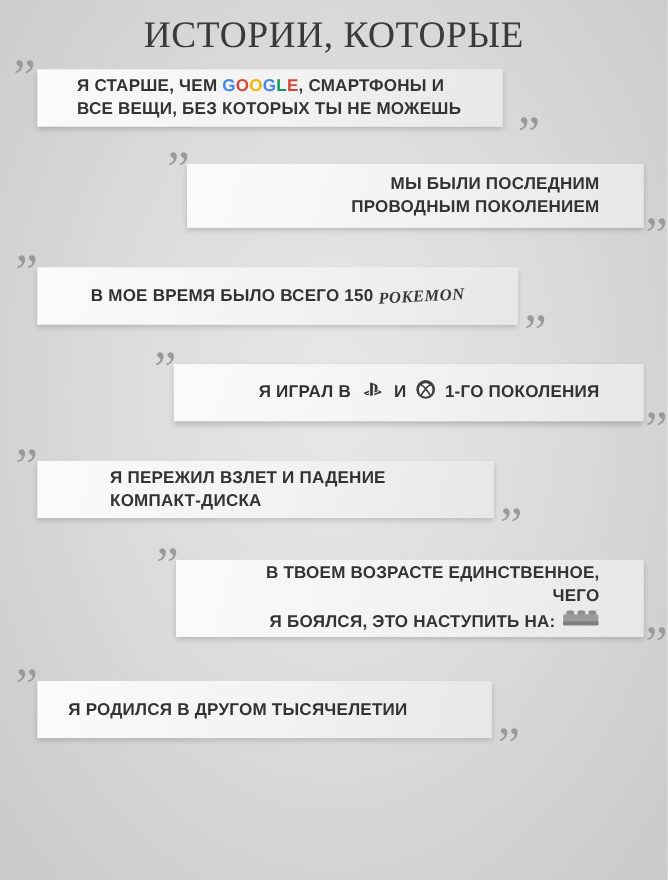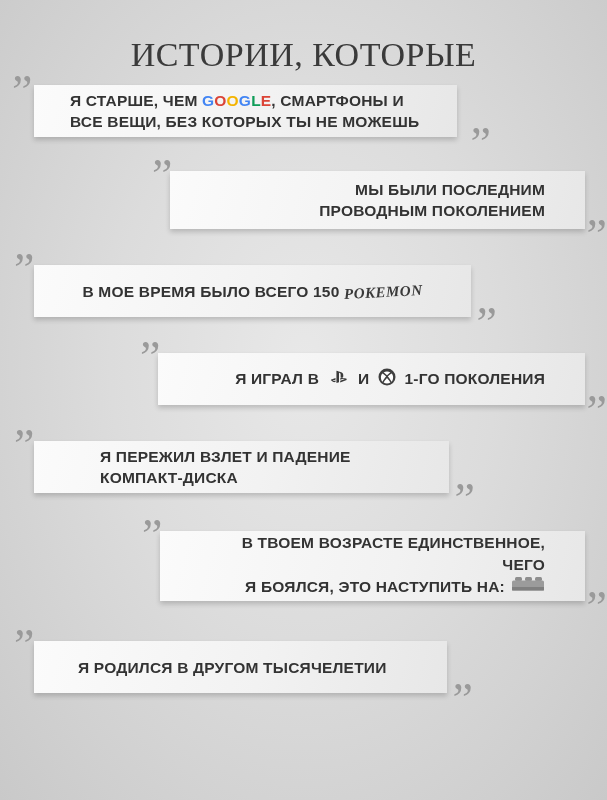--- a/index.html
+++ b/index.html
@@ -27,21 +27,20 @@
     line-height: 1.22;
     letter-spacing: 0.5px;
     padding-top: 12px;
     text-transform: uppercase;
     font-weight: normal;
     margin: 0;
   }
   .title .line {
     display: block;
     white-space: nowrap;
-    margin-top: 22px;
   }
   .cards {
     position: relative;
     margin-top: 10px;
   }
   .card-wrap {
     position: relative;
     margin-bottom: 14px;
   }
   .bubble {
@@ -183,19 +182,19 @@
                 <rect x="1" y="5.5" width="32" height="10" rx="1.5" fill="#9b9b9b"></rect>
                 <rect x="1" y="12" width="32" height="3.5" fill="#7f7f7f"></rect>
               </svg></span></span>
       </div>
       <span class="quote quote-close" style="right:-22px; bottom:-30px;">”</span>
     </div>
 
     <div class="card-wrap" style="margin-left:34px; margin-right:160px; margin-top:40px;">
       <span class="quote quote-open" style="left:-20px; top:-18px;">”</span>
       <div class="bubble align-left" style="height:48px;">
-        <span class="bubble-text" style="padding-left:44px;">Я родился в другом тысячелетии</span>
+        <span class="bubble-text" style="padding-left:28px;">Я родился в другом тысячелетии</span>
       </div>
       <span class="quote quote-close" style="right:-26px; bottom:-30px;">”</span>
     </div>
 
   </div>
 </div>
 
 </body></html>

